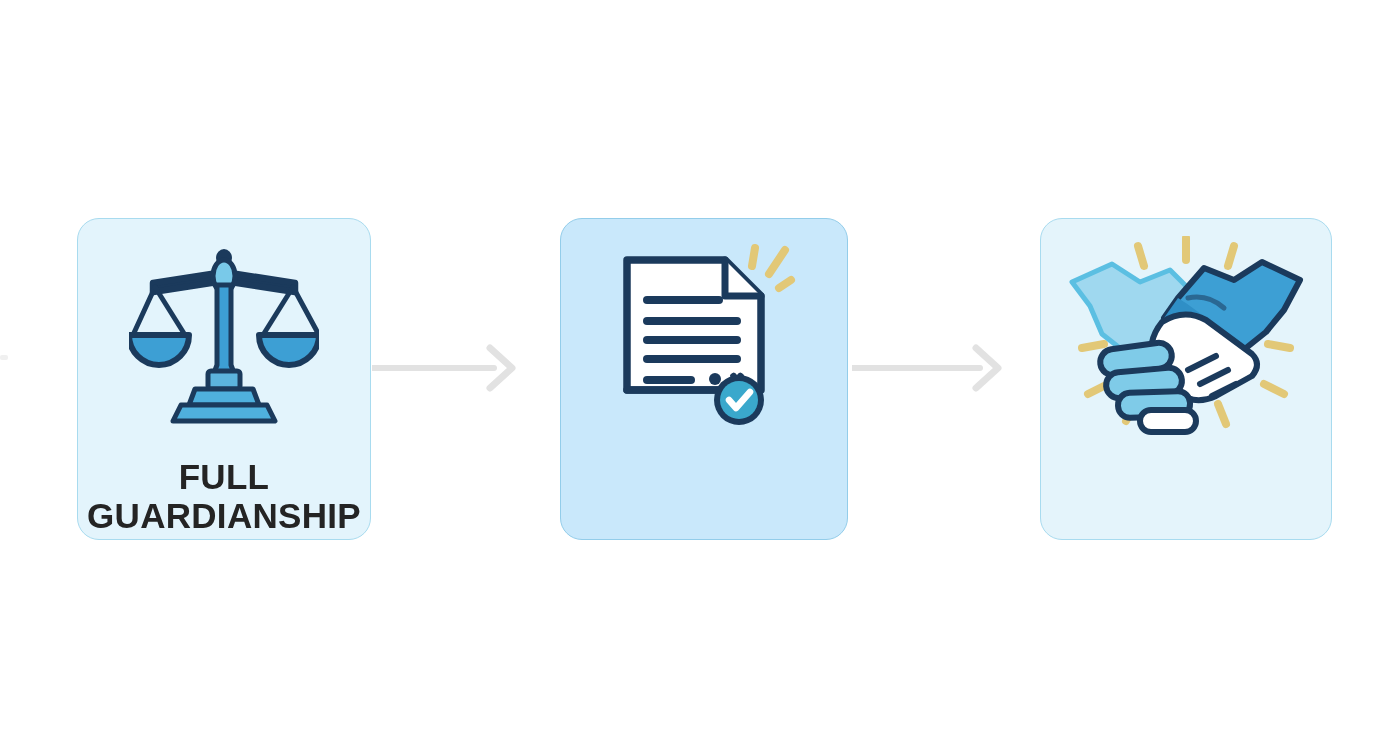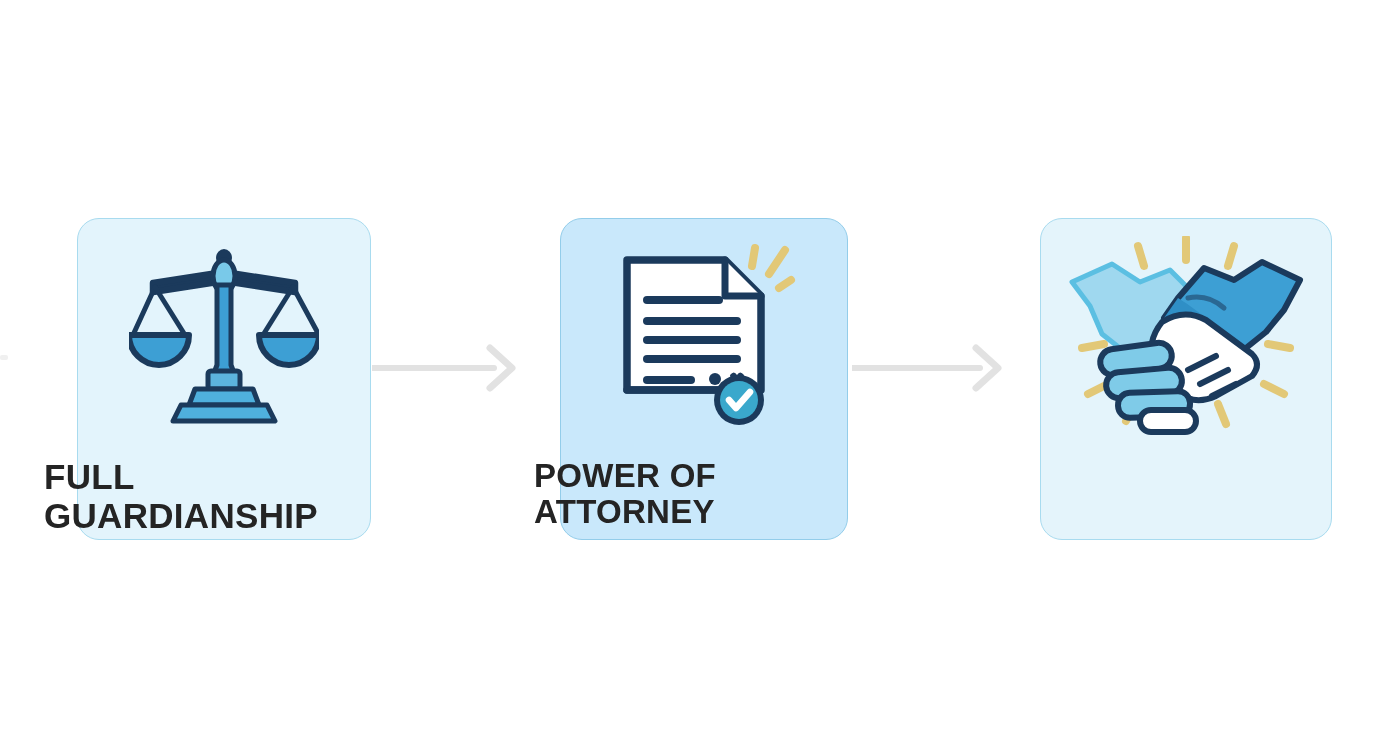--- a/index.html
+++ b/index.html
@@ -62,20 +62,21 @@
     align-items: center;
     justify-content: center;
   }
   .card-1 .card-icon { top: 18px; height: 200px; }
   .card-2 .card-icon { top: 16px; height: 205px; }
   .card-3 .card-icon { top: 14px; height: 205px; }
 
   
   .label-wrap {
     position: absolute;
+    text-align: center;
     font-weight: bold;
     color: #242424;
     line-height: 1.1;
     letter-spacing: 0.3px;
     white-space: pre-line;
   }
   .label-1 { left: 44px;  top: 458px; width: 360px; font-size: 35px; }
   .label-2 { left: 534px; top: 458px; width: 340px; font-size: 33px; }
   .label-3 { left: 1014px;top: 458px; width: 345px; font-size: 33px; }
 
@@ -172,22 +173,20 @@
         <path d="M121 135 q4 -5 7 0 q3 -5 7 0 q0 6 -7 11 q-7 -5 -7 -11 Z" fill="#1b3a5c"></path>
 
         <g>
           <circle cx="130" cy="160" r="25" fill="#1b3a5c"></circle>
           <circle cx="130" cy="160" r="19" fill="#3aa8cc"></circle>
           <polyline points="120,160 127,168 141,152" fill="none" stroke="#ffffff" stroke-width="6.5" stroke-linecap="round" stroke-linejoin="round"></polyline>
         </g>
       </svg>
     </div>
   </div>
-  <div class="label-wrap label-2">POWER OF
-ATTORNEY</div>
 
   <div class="arrow arrow-2">
     <svg width="155" height="48" viewBox="0 0 155 48" xmlns="http://www.w3.org/2000/svg">
       <line x1="0" y1="24" x2="128" y2="24" stroke="#e2e2e2" stroke-width="6" stroke-linecap="round"></line>
       <polyline points="124,4 146,24 124,44" fill="none" stroke="#e2e2e2" stroke-width="7" stroke-linecap="round" stroke-linejoin="round"></polyline>
     </svg>
   </div>
 
   <div class="card card-3">
     <div class="card-icon">

